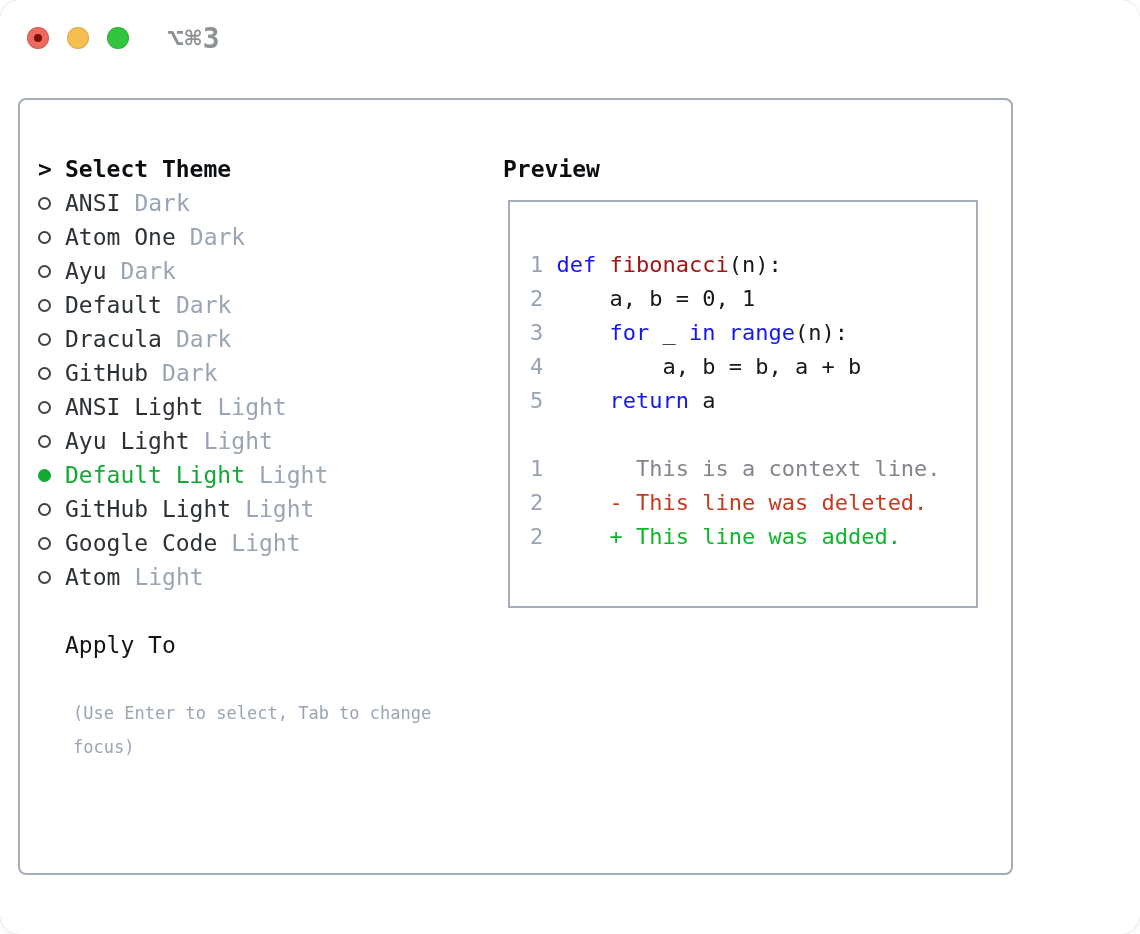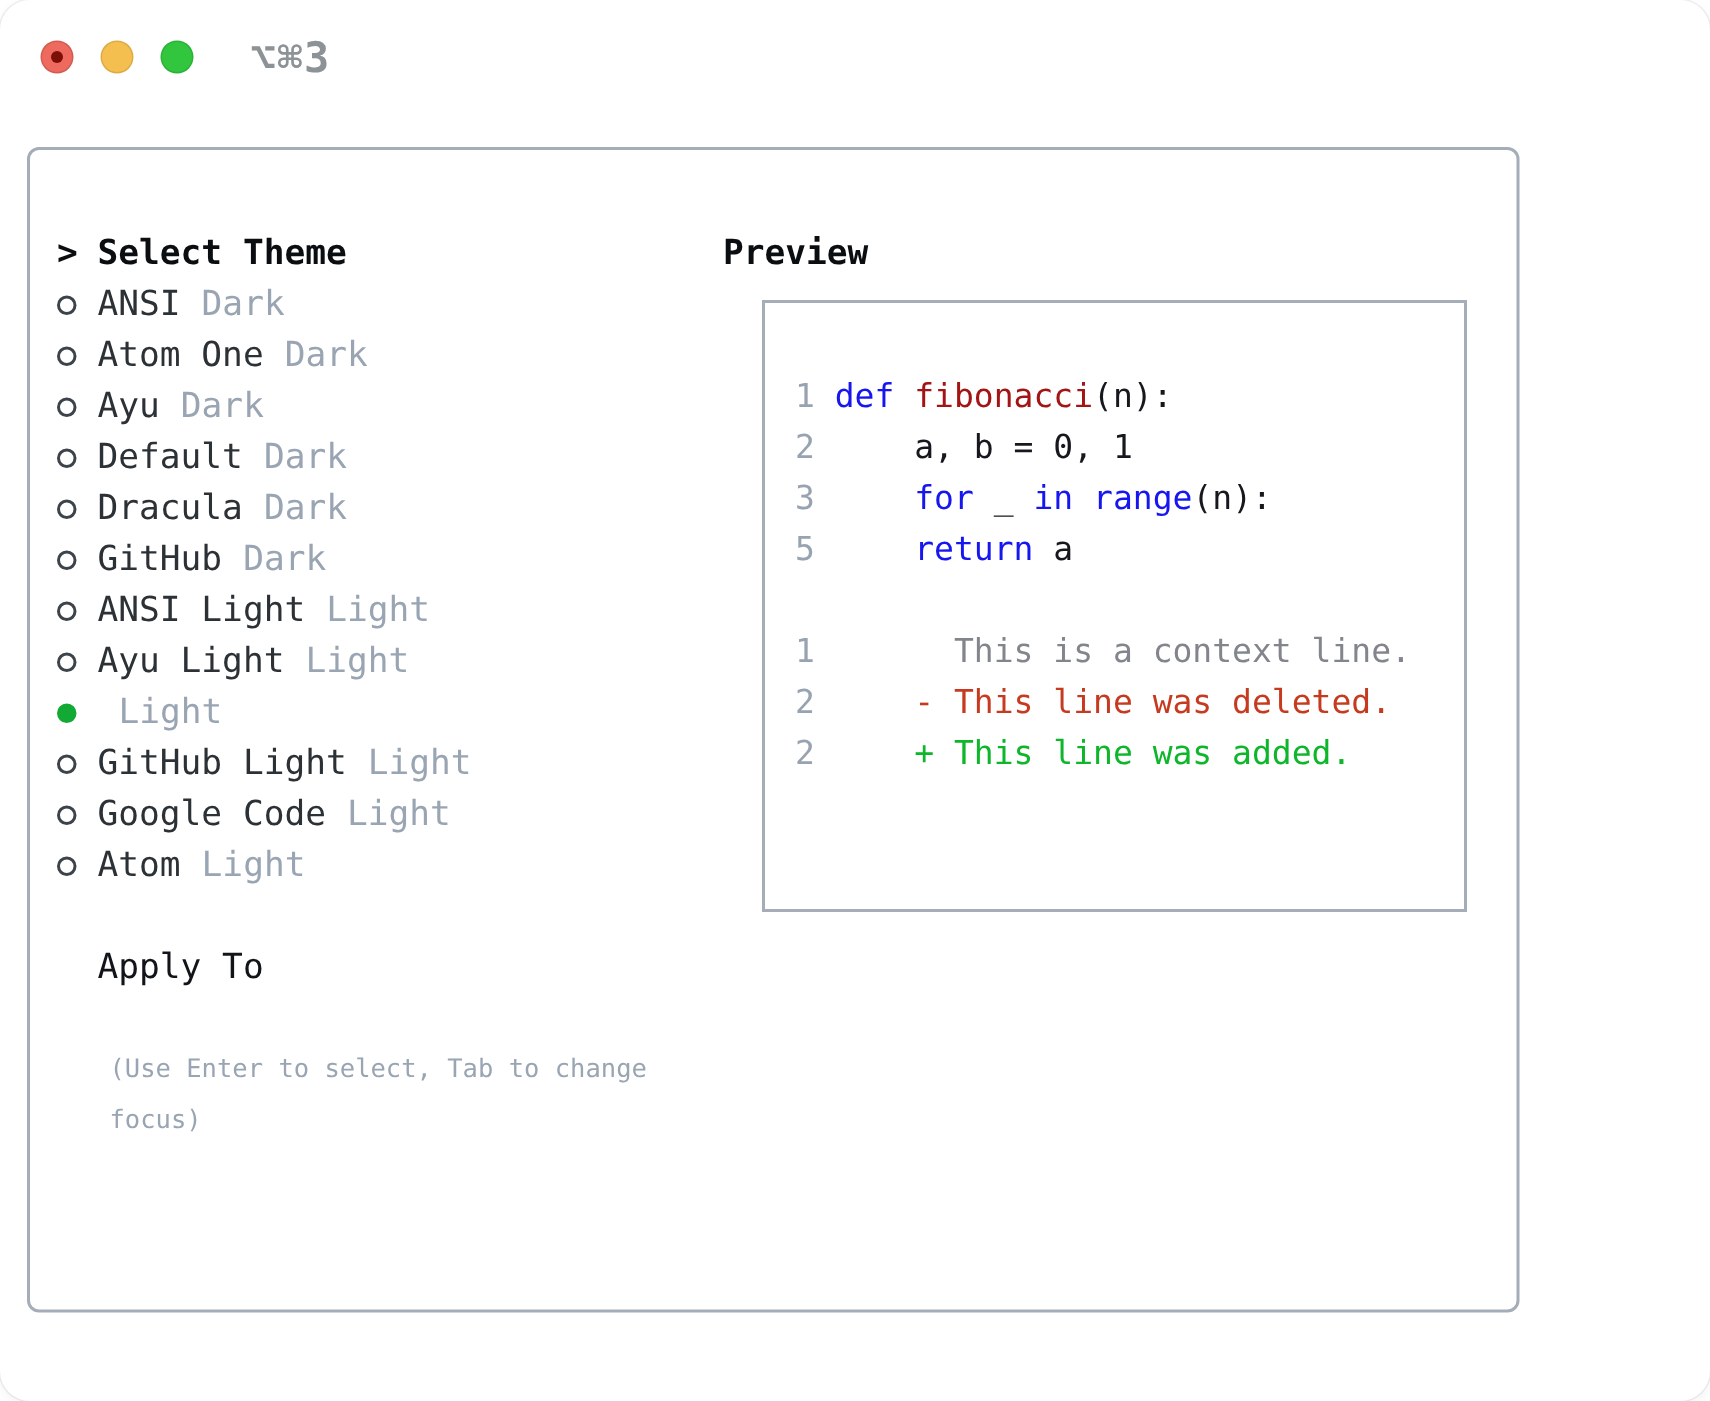--- a/index.html
+++ b/index.html
@@ -52,21 +52,21 @@
   .theme-item.selected .theme-name,
   .apply-option.selected .option-label { color:#12aa34; }
   .theme-variant { color:#9aa5b3; margin-left:14px; }
   .section-label { color:#111418; }
   .hint {
     margin-top:34px; width:420px; color:#9aa5b3;
     font-size:17px; line-height:34px;margin-left:35px;
   }
   
   .preview-label {
-    position:absolute; left:462px; top:52px;
+    position:absolute; left:483px; top:52px;
     font-size:23px; line-height:34px; font-weight:700; color:#0b0e11;
   }
   .preview-box {
     position:absolute; left:488px; top:100px; width:470px; height:408px;
     border:2px solid #a4adb8; background:#ffffff;
     padding:46px 0 0 20px;
     font-size:22px; line-height:34px;
   }
   .code-line { white-space:pre; min-height:34px; }
   .ln { color:#98a3b1; }
@@ -102,21 +102,21 @@
 
       <div id="theme-list">
           <div class="row theme-item"><span class="lead"><span class="radio"></span></span><span class="theme-name">ANSI</span><span class="theme-variant">Dark</span></div>
           <div class="row theme-item"><span class="lead"><span class="radio"></span></span><span class="theme-name">Atom One</span><span class="theme-variant">Dark</span></div>
           <div class="row theme-item"><span class="lead"><span class="radio"></span></span><span class="theme-name">Ayu</span><span class="theme-variant">Dark</span></div>
           <div class="row theme-item"><span class="lead"><span class="radio"></span></span><span class="theme-name">Default</span><span class="theme-variant">Dark</span></div>
           <div class="row theme-item"><span class="lead"><span class="radio"></span></span><span class="theme-name">Dracula</span><span class="theme-variant">Dark</span></div>
           <div class="row theme-item"><span class="lead"><span class="radio"></span></span><span class="theme-name">GitHub</span><span class="theme-variant">Dark</span></div>
           <div class="row theme-item"><span class="lead"><span class="radio"></span></span><span class="theme-name">ANSI Light</span><span class="theme-variant">Light</span></div>
           <div class="row theme-item"><span class="lead"><span class="radio"></span></span><span class="theme-name">Ayu Light</span><span class="theme-variant">Light</span></div>
-          <div class="row theme-item selected"><span class="lead"><span class="radio"></span></span><span class="theme-variant">Light</span></div>
+          <div class="row theme-item selected"><span class="lead"><span class="radio"></span></span><span class="theme-name">Default Light</span><span class="theme-variant">Light</span></div>
           <div class="row theme-item"><span class="lead"><span class="radio"></span></span><span class="theme-name">GitHub Light</span><span class="theme-variant">Light</span></div>
           <div class="row theme-item"><span class="lead"><span class="radio"></span></span><span class="theme-name">Google Code</span><span class="theme-variant">Light</span></div>
           <div class="row theme-item"><span class="lead"><span class="radio"></span></span><span class="theme-name">Atom</span><span class="theme-variant">Light</span></div>
         </div>
 
       <div class="gap"></div>
 
       <div class="row">
         <span class="lead"></span>
         <span class="section-label">Apply To</span>
@@ -125,20 +125,21 @@
 
       <div class="hint">(Use Enter to select, Tab to change focus)</div>
     </div>
 
     <div class="preview-label">Preview</div>
 
     <div class="preview-box" id="preview-box">
         <div class="code-line"><span class="ln">1</span> <span class="tk-kw">def</span><span class="tk-pl"> </span><span class="tk-fn">fibonacci</span><span class="tk-pl">(n):</span></div>
         <div class="code-line"><span class="ln">2</span> <span class="tk-pl">    a, b = 0, 1</span></div>
         <div class="code-line"><span class="ln">3</span> <span class="tk-pl">    </span><span class="tk-kw">for</span><span class="tk-pl"> _ </span><span class="tk-kw">in</span><span class="tk-pl"> </span><span class="tk-kw">range</span><span class="tk-pl">(n):</span></div>
+        <div class="code-line"><span class="ln">4</span> <span class="tk-pl">        a, b = b, a + b</span></div>
         <div class="code-line"><span class="ln">5</span> <span class="tk-pl">    </span><span class="tk-kw">return</span><span class="tk-pl"> a</span></div>
         <div class="code-line"><span class="ln"></span></div>
         <div class="code-line"><span class="ln">1</span> <span class="tk-ctx">      This is a context line.</span></div>
         <div class="code-line"><span class="ln">2</span> <span class="tk-del">    - This line was deleted.</span></div>
         <div class="code-line"><span class="ln">2</span> <span class="tk-add">    + This line was added.</span></div>
       </div>
 
   </div>
 </div>
 

